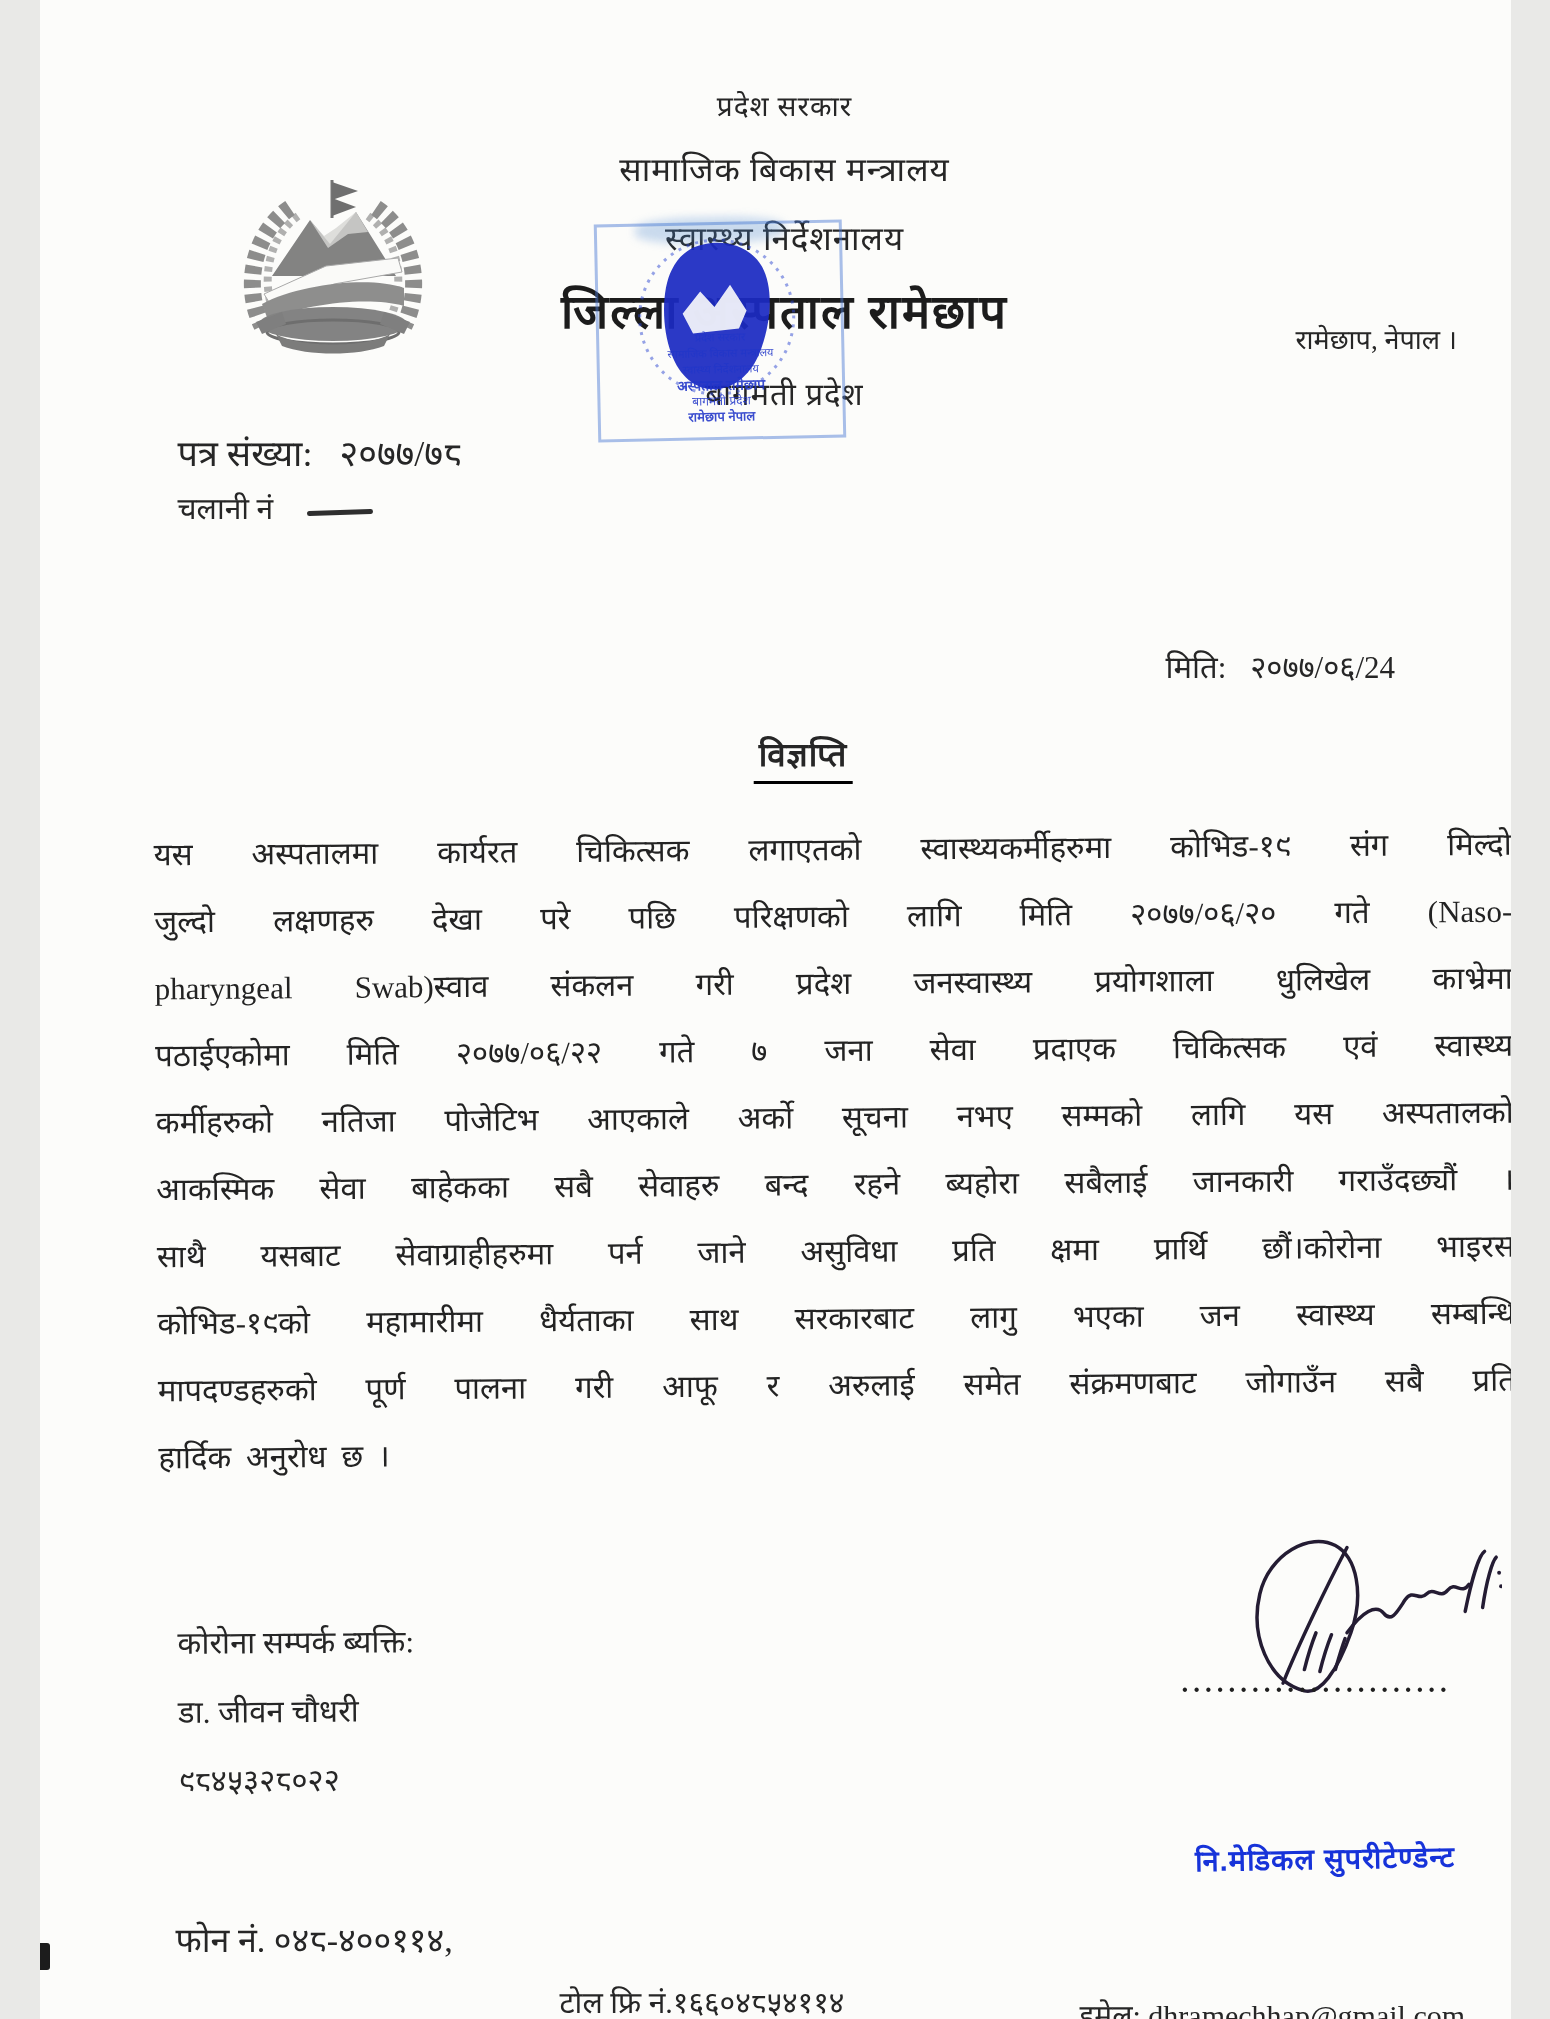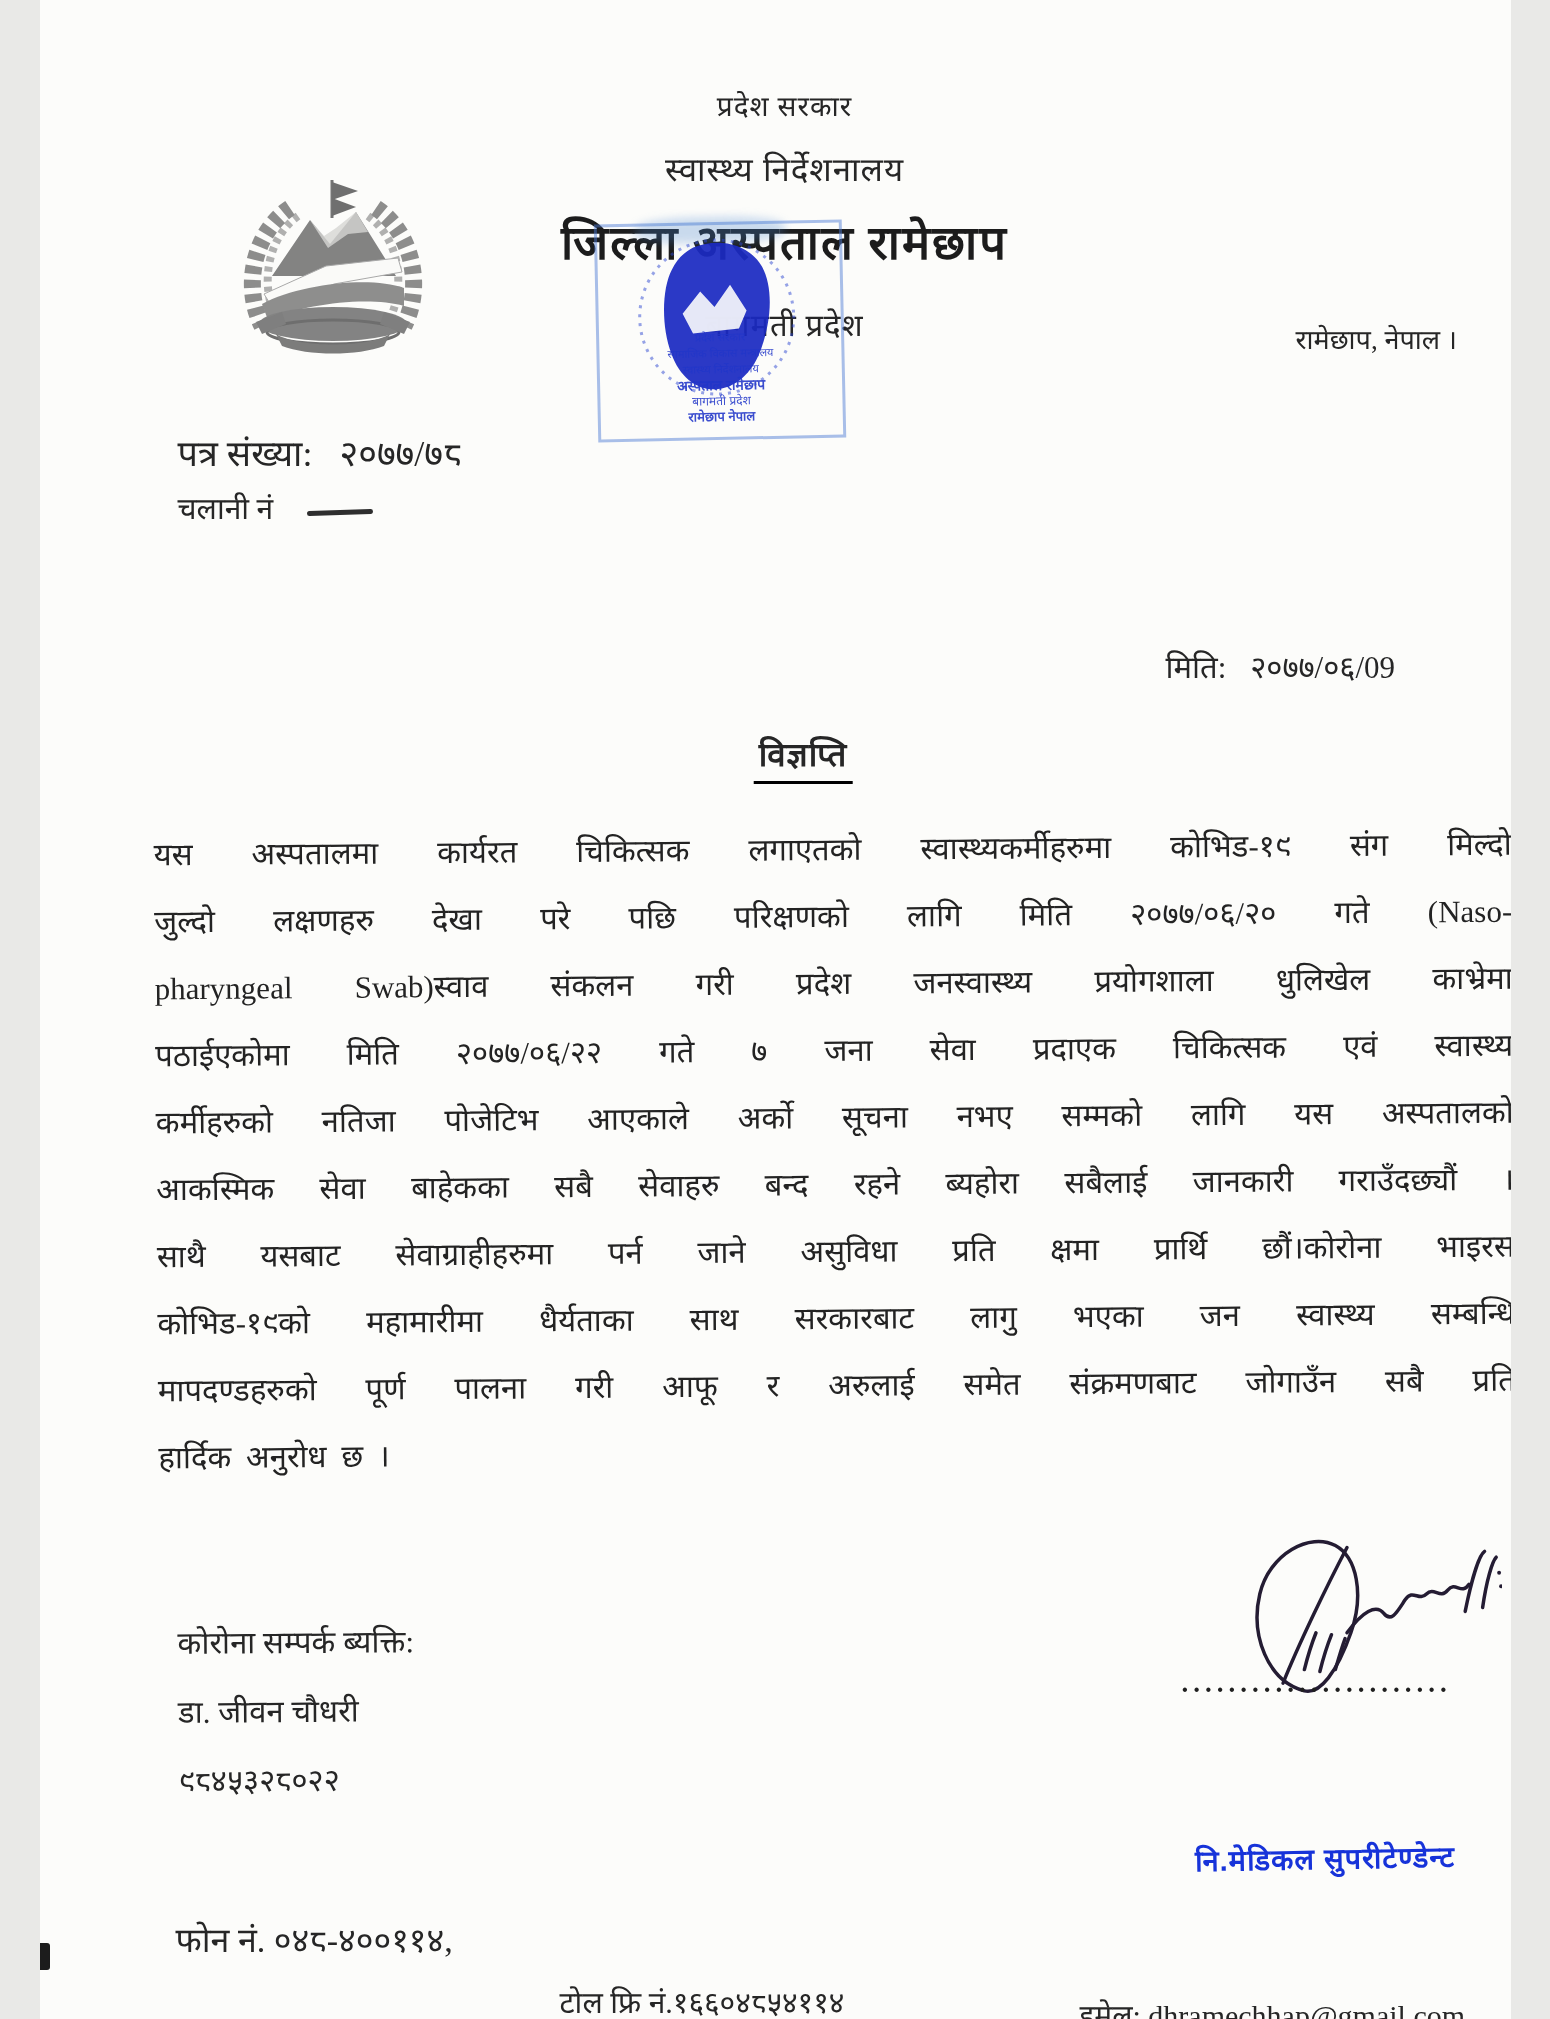--- a/index.html
+++ b/index.html
@@ -114,20 +114,21 @@
 
     <ellipse cx="105" cy="150" rx="74" ry="17" fill="#6f6f6f"></ellipse>
     <ellipse cx="105" cy="158" rx="66" ry="12" fill="none" stroke="#565656" stroke-width="3"></ellipse>
     <path d="M48,160 C70,174 140,174 162,160 L156,172 C130,182 80,182 54,172 Z" fill="#666666"></path>
     <polygon points="28,148 54,138 58,150 34,160" fill="#6a6a6a"></polygon>
     <polygon points="182,148 156,138 152,150 176,160" fill="#6a6a6a"></polygon>
   </svg>
 
   <div class="letterhead">
     <div class="lh-gov">प्रदेश सरकार</div>
+    <div class="lh-ministry">सामाजिक बिकास मन्त्रालय</div>
     <div class="lh-directorate">स्वास्थ्य निर्देशनालय</div>
     <div class="lh-hospital">जिल्ला अस्पताल रामेछाप</div>
     <div class="lh-province">बागमती प्रदेश</div>
   </div>
   <div class="lh-location">रामेछाप, नेपाल ।</div>
 
   <div class="stamp">
     <div class="stamp-smudge"></div>
     <svg viewBox="0 0 236 160" aria-hidden="true">
       <path d="M96,10 C122,0 152,8 164,30 C176,52 172,86 162,112 C154,134 138,150 118,152 C98,154 80,140 72,116 C62,88 64,50 74,32 C80,20 88,14 96,10 Z" fill="#1b2ac2" opacity="0.93"></path>
@@ -147,21 +148,21 @@
   <div class="letter-no">
     <span>पत्र संख्या:</span>
     <span style="margin-left:18px;">२०७७/७८</span>
   </div>
   <div class="dispatch">
     <span>चलानी नं</span><span class="dispatch-dash"></span>
   </div>
 
   <div class="date-line">
     <span>मिति:</span>
-    <span style="margin-left:16px;">२०७७/०६/09</span>
+    <span style="margin-left:16px;">२०७७/०६/24</span>
   </div>
 
   <div class="notice-title">विज्ञप्ति</div>
 
   <div class="body-text">
     <div class="bl">यस अस्पतालमा कार्यरत चिकित्सक लगाएतको स्वास्थ्यकर्मीहरुमा कोभिड-१९ संग मिल्दो</div>
     <div class="bl">जुल्दो लक्षणहरु देखा परे पछि परिक्षणको लागि मिति २०७७/०६/२० गते (Naso-</div>
     <div class="bl">pharyngeal Swab)स्वाव संकलन गरी प्रदेश जनस्वास्थ्य प्रयोगशाला धुलिखेल काभ्रेमा</div>
     <div class="bl">पठाईएकोमा मिति २०७७/०६/२२ गते ७ जना सेवा प्रदाएक चिकित्सक एवं स्वास्थ्य</div>
     <div class="bl">कर्मीहरुको नतिजा पोजेटिभ आएकाले अर्को सूचना नभए सम्मको लागि यस अस्पतालको</div>

